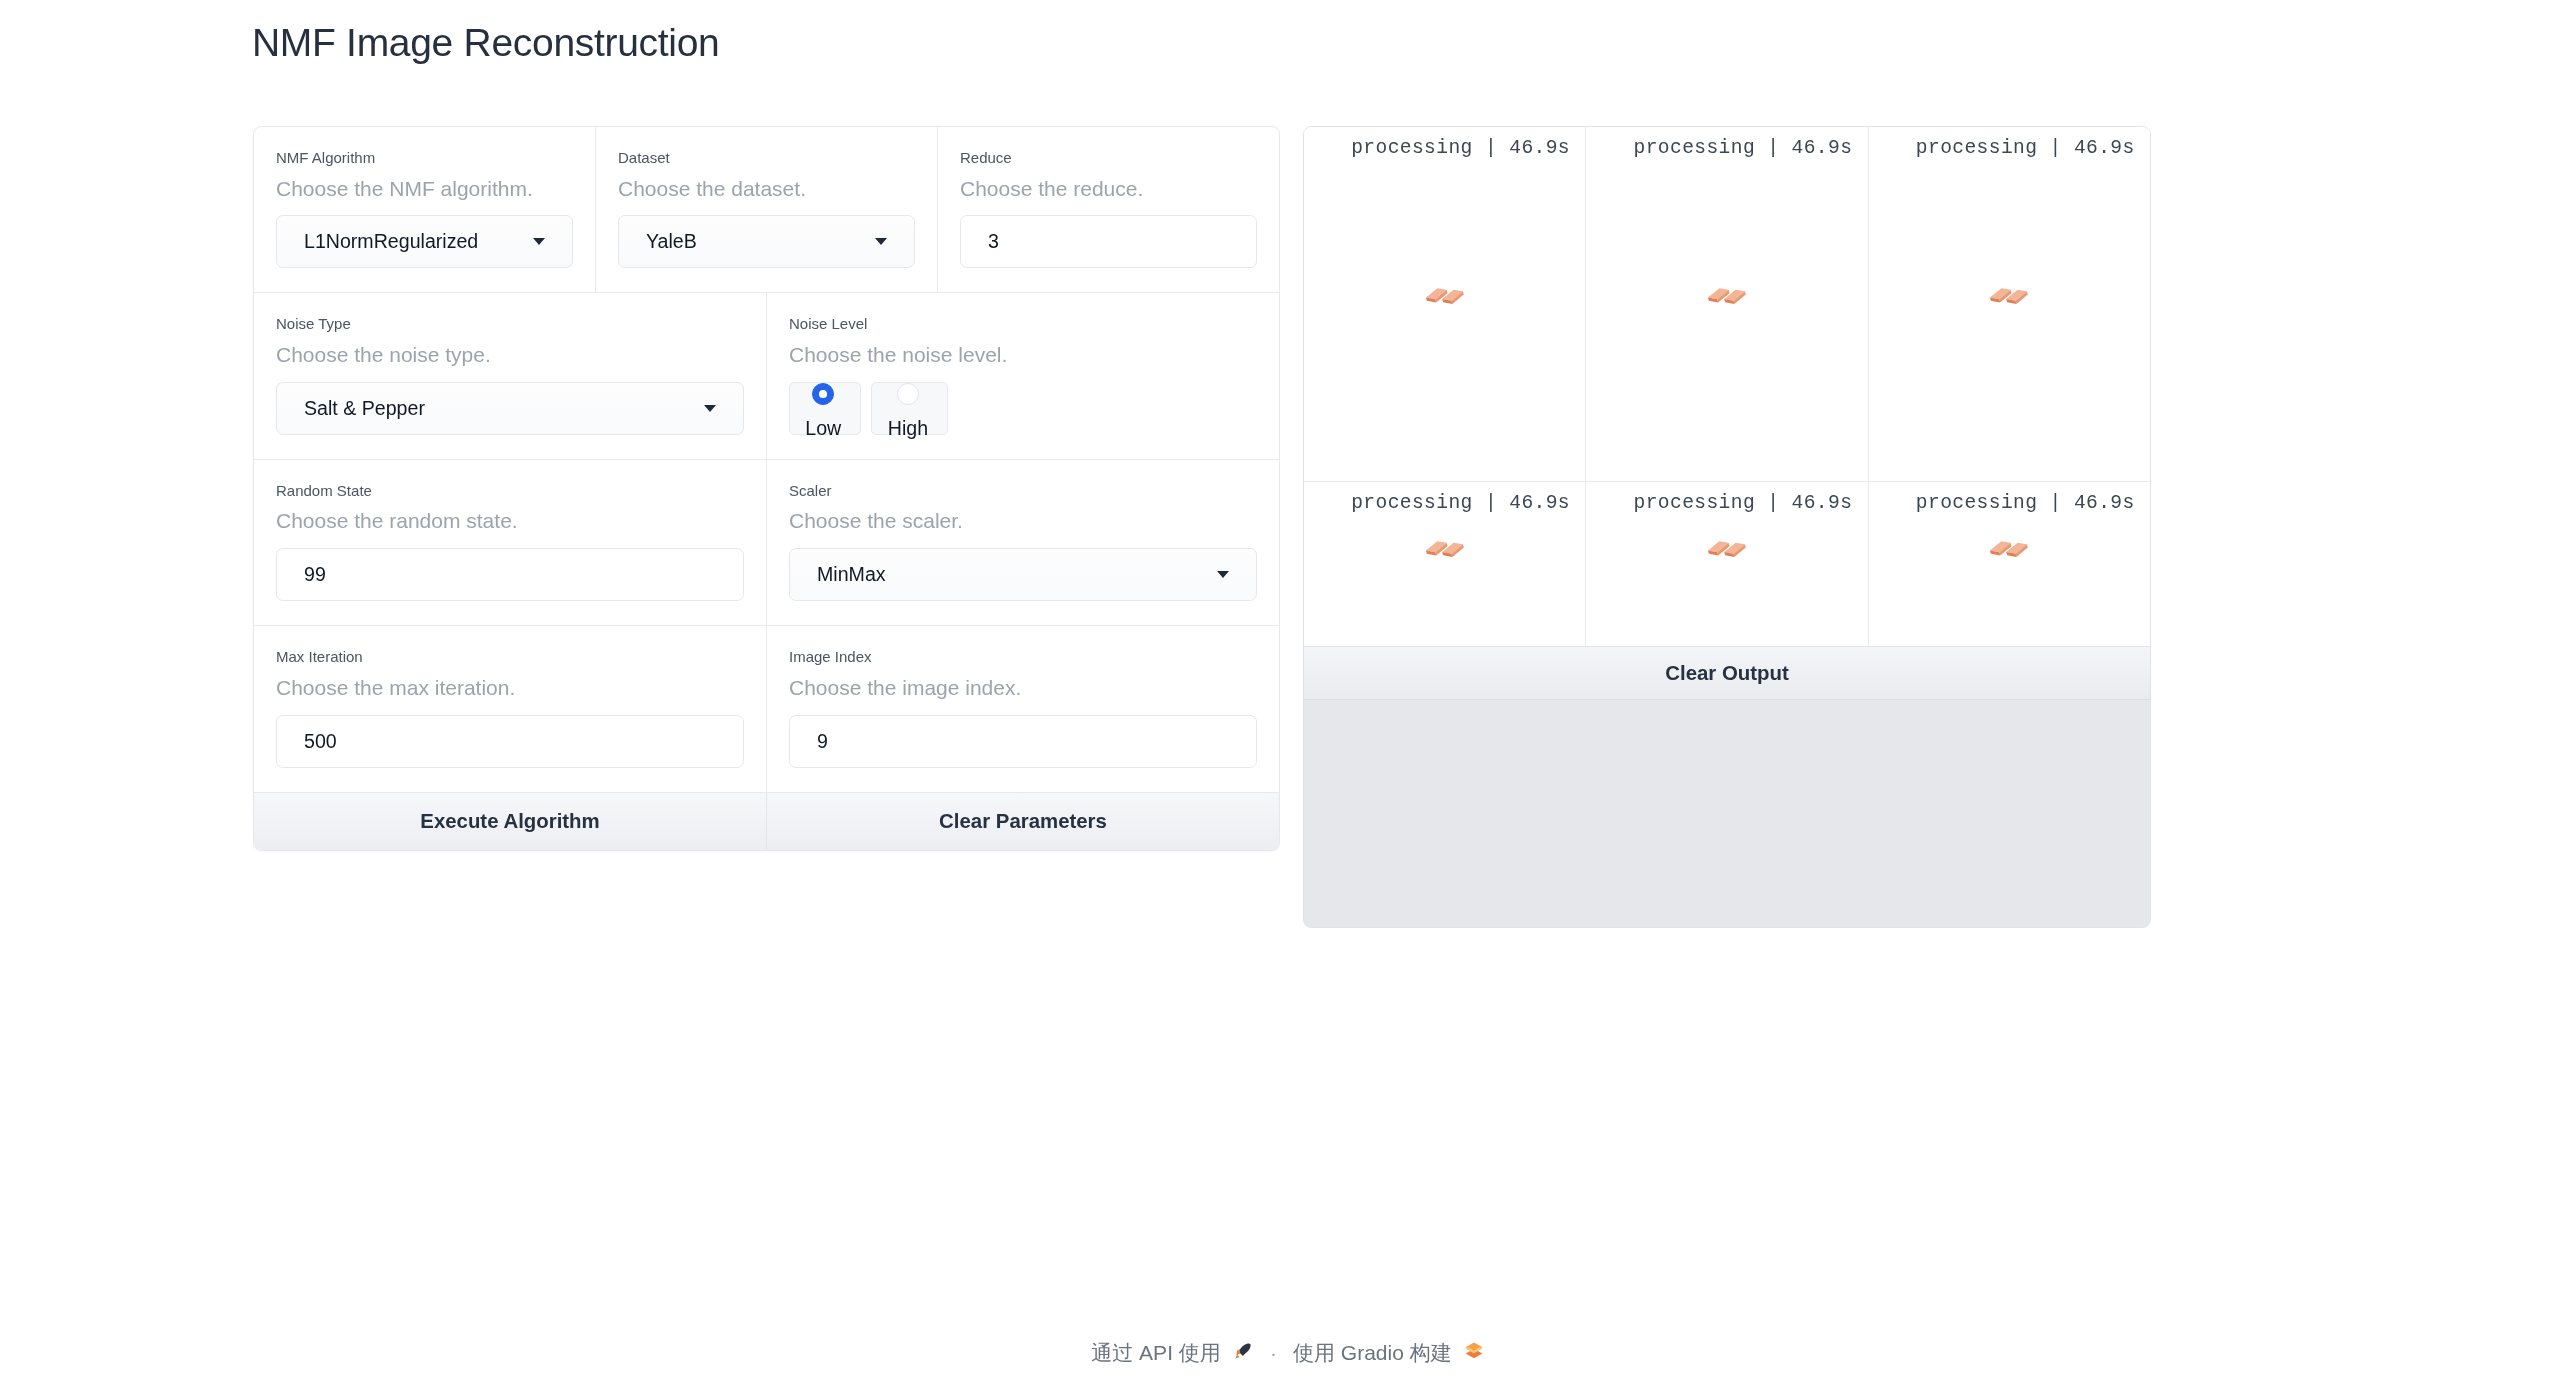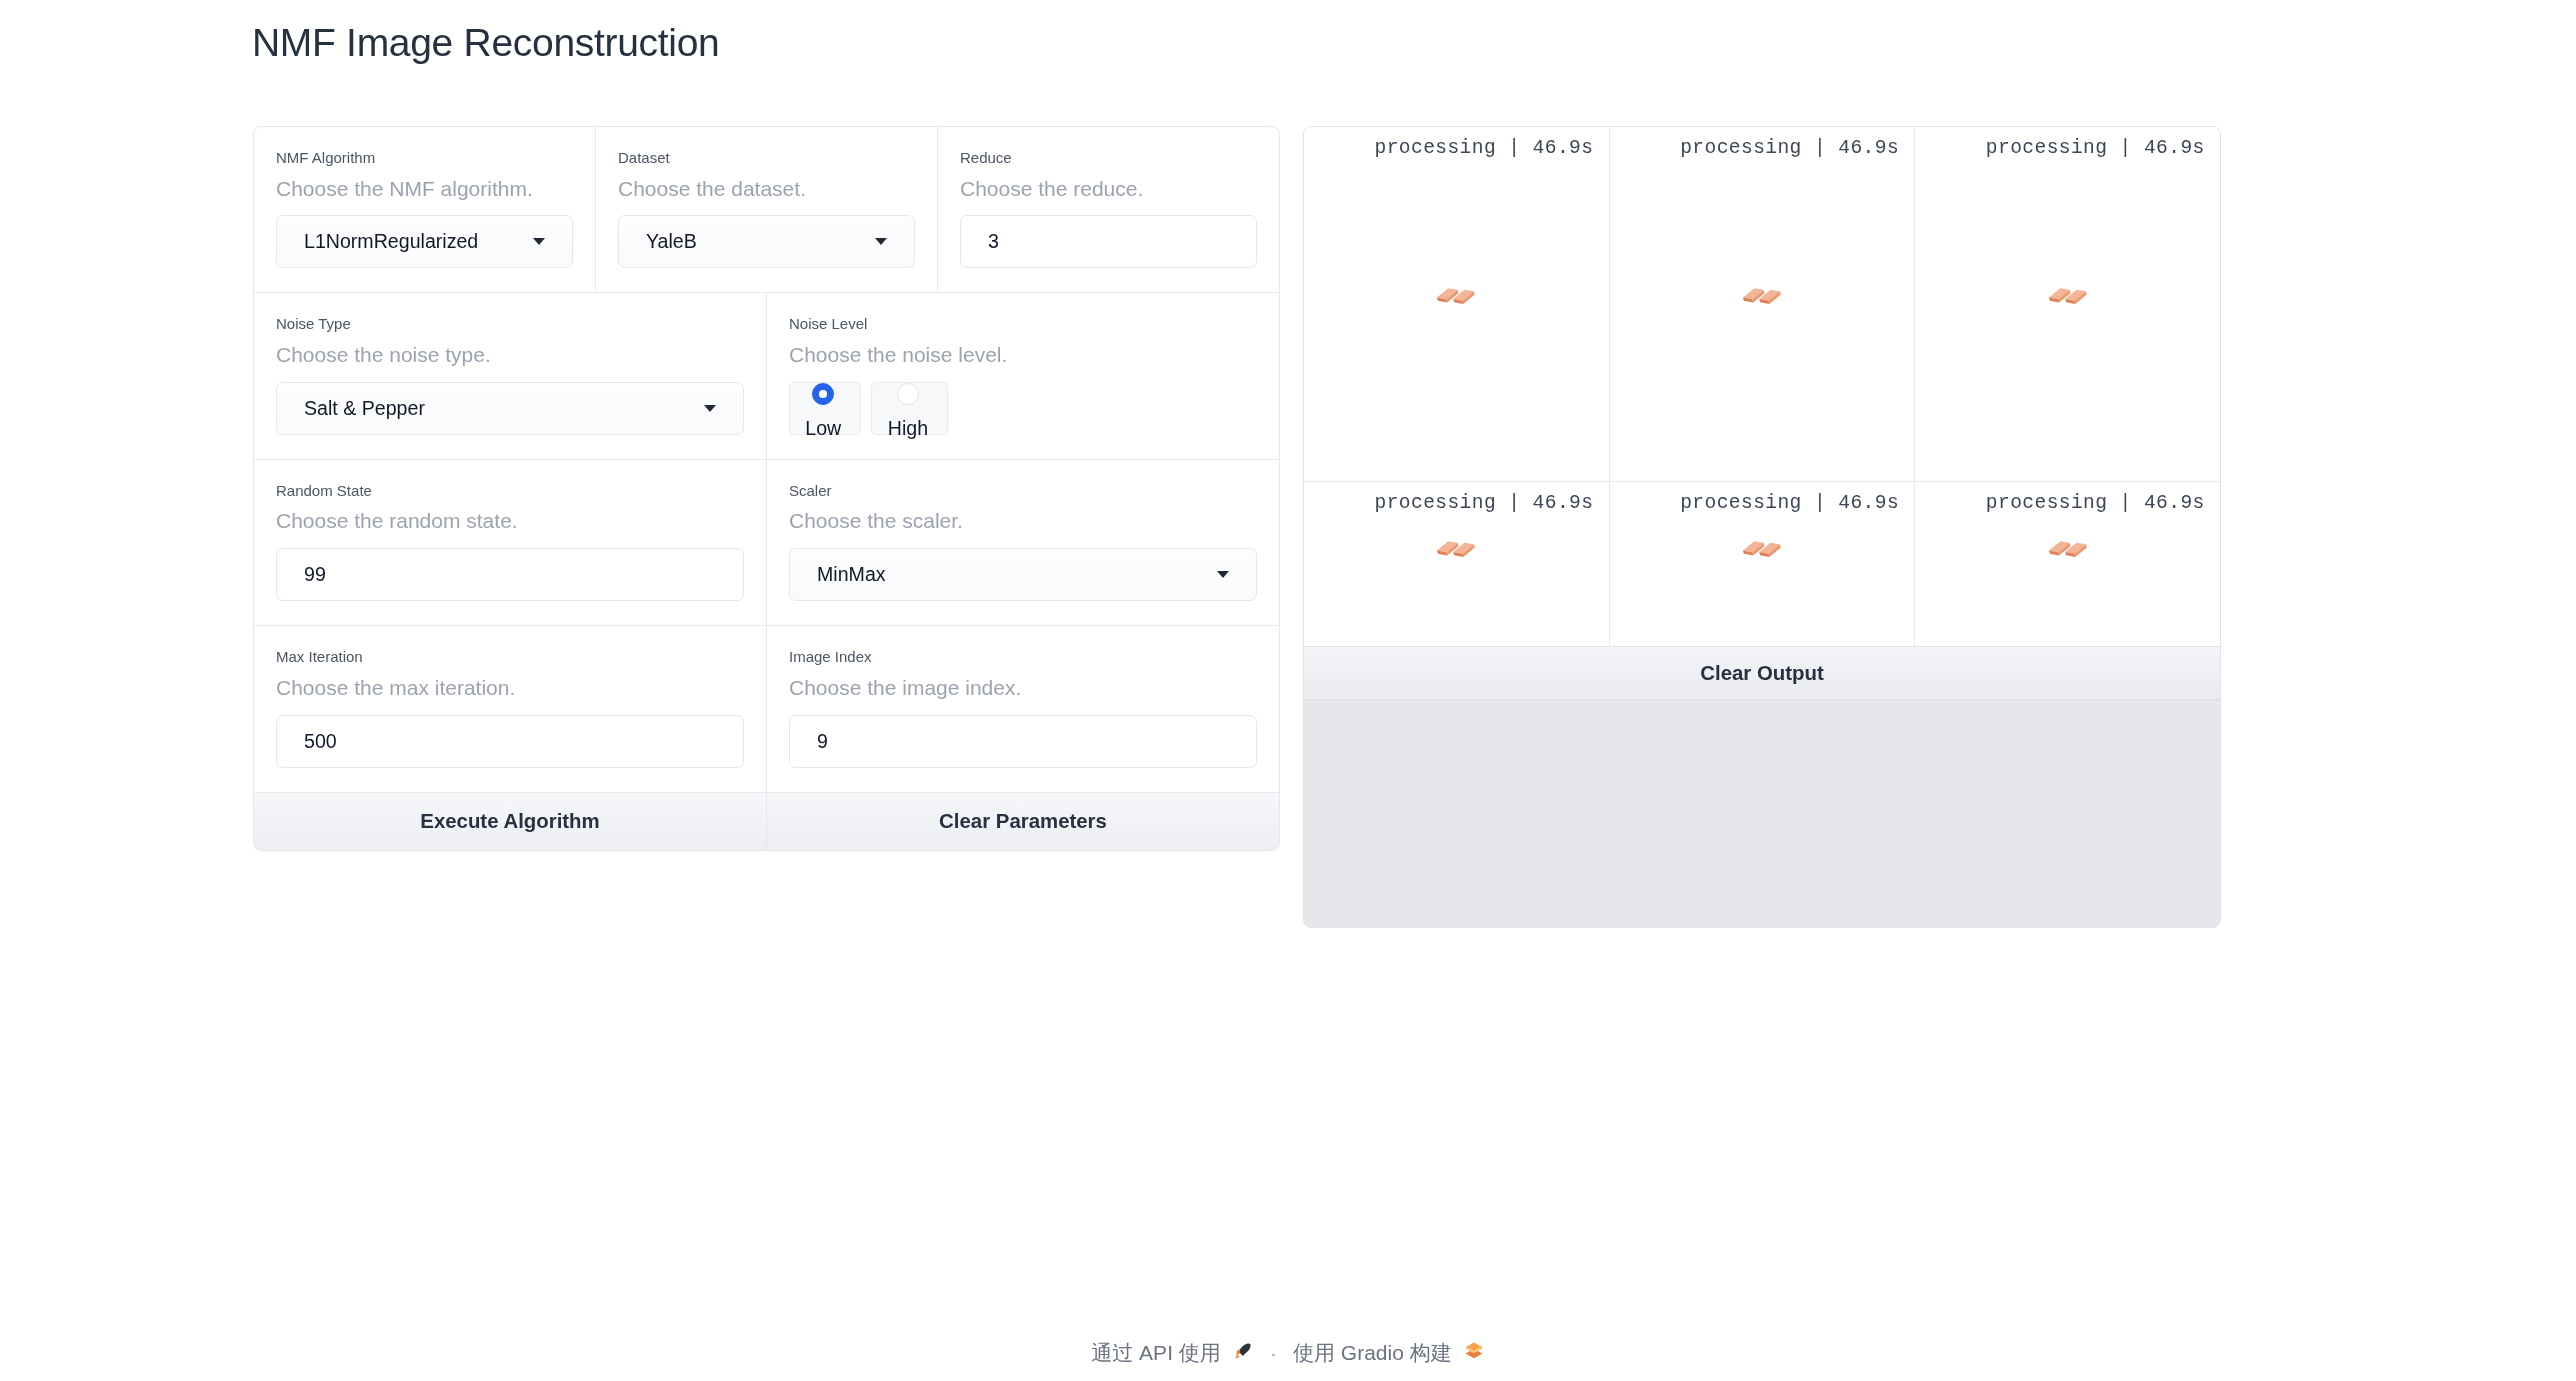--- a/index.html
+++ b/index.html
@@ -167,21 +167,21 @@
     background: linear-gradient(#f6f7f9, #eceef2);
     border-right: 0.9px solid #e3e5ea;
   }
   .panel-btn:last-child { border-right: none; }
 
   
   .output-panel {
     position: absolute;
     left: 1303px;
     top: 126px;
-    width: 918px;
+    width: 848px;
     height: 802px;
     background: #e5e7eb;
     border: 0.9px solid #e0e2e7;
     border-radius: 8.5px;
     box-sizing: border-box;
     overflow: hidden;
   }
   .gallery {
     background: #ffffff;
     border-bottom: 0.9px solid #e2e4e9;

